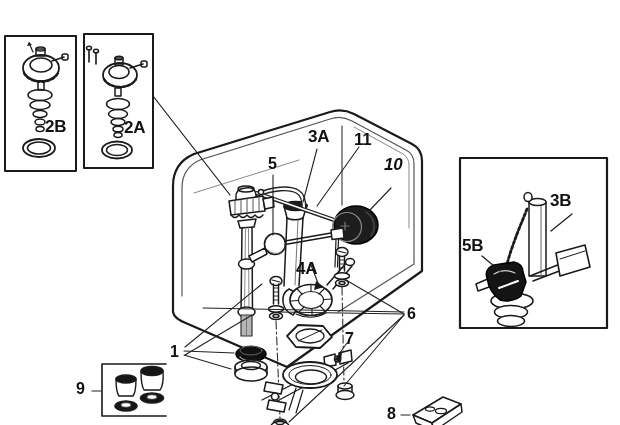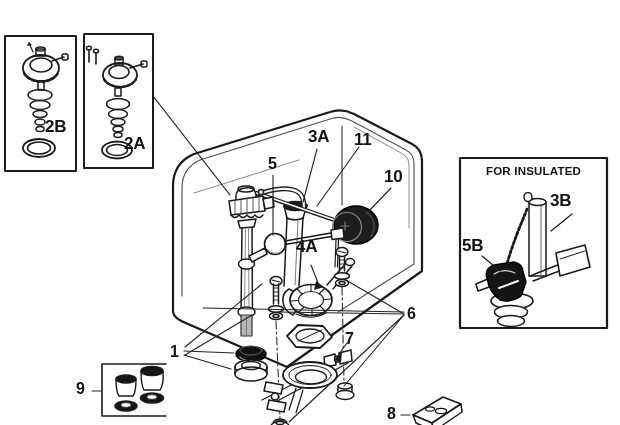--- a/index.html
+++ b/index.html
@@ -289,31 +289,30 @@
       <path d="M184,331 L231,345"></path>
       <path d="M185,323 L262,260"></path>
       <path d="M185,331 L252,291"></path>
       <path d="M92,367 L101,367"></path>
       <path d="M401,391 L410,391"></path>
     </g>
   </g>
 </svg>
 
 <div class="callout fs17" style="left:45px;top:94px;">2B</div>
-<div class="callout fs17" style="left:124px;top:111px;">2A</div>
+<div class="callout fs17" style="left:124px;top:95px;">2A</div>
 <div class="callout fs16" style="left:268px;top:132px;">5</div>
 <div class="callout fs17" style="left:308px;top:104px;">3A</div>
 <div class="callout fs17" style="left:354px;top:107px;">11</div>
-<div class="callout fs17" style="left:384px;top:144px;">10</div>
-<div class="callout fs17" style="left:296px;top:214px;">4A</div>
+<div class="callout fs17" style="left:384px;top:132px;font-style:italic;">10</div>
+<div class="callout fs17" style="left:296px;top:236px;">4A</div>
 <div class="callout fs16" style="left:407px;top:282px;">6</div>
 <div class="callout fs16" style="left:345px;top:307px;">7</div>
 <div class="callout fs16" style="left:170px;top:320px;">1</div>
 <div class="callout fs16" style="left:76px;top:357px;">9</div>
 <div class="callout fs16" style="left:387px;top:382px;">8</div>
 <div class="callout fs17" style="left:550px;top:168px;">3B</div>
 <div class="callout fs17" style="left:462px;top:213px;">5B</div>
 
 <div class="box-title">
-  <div>FOR INSULATED</div>
 </div>
 
 </div>
 
 </body></html>

